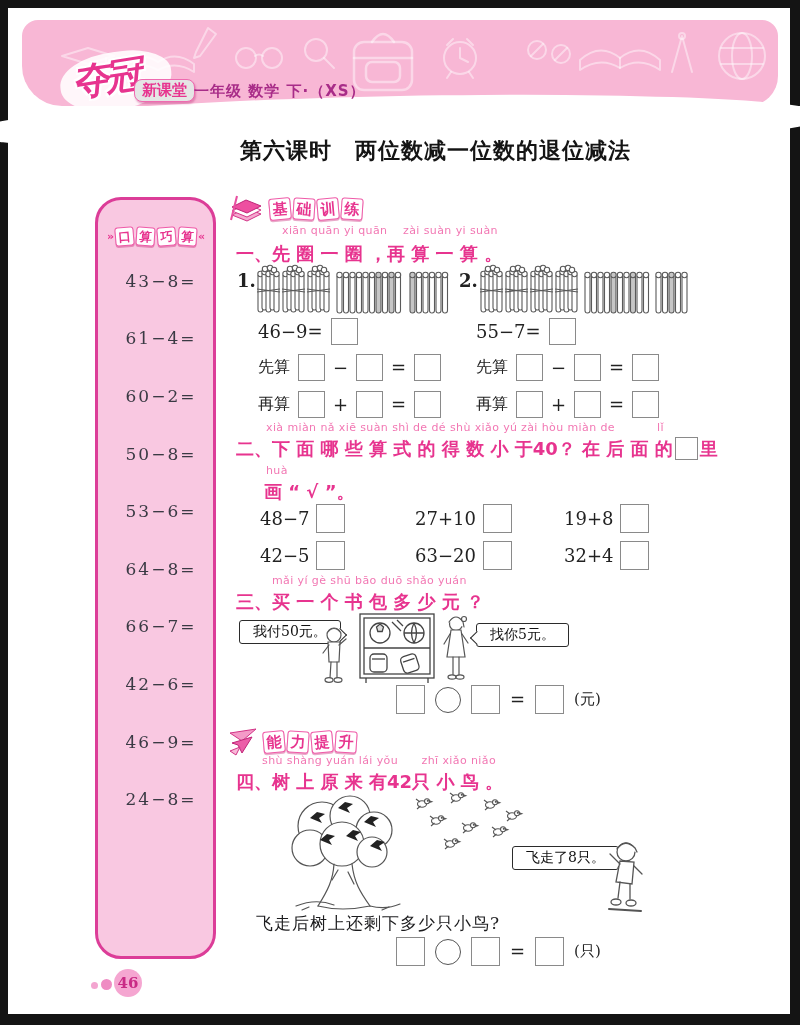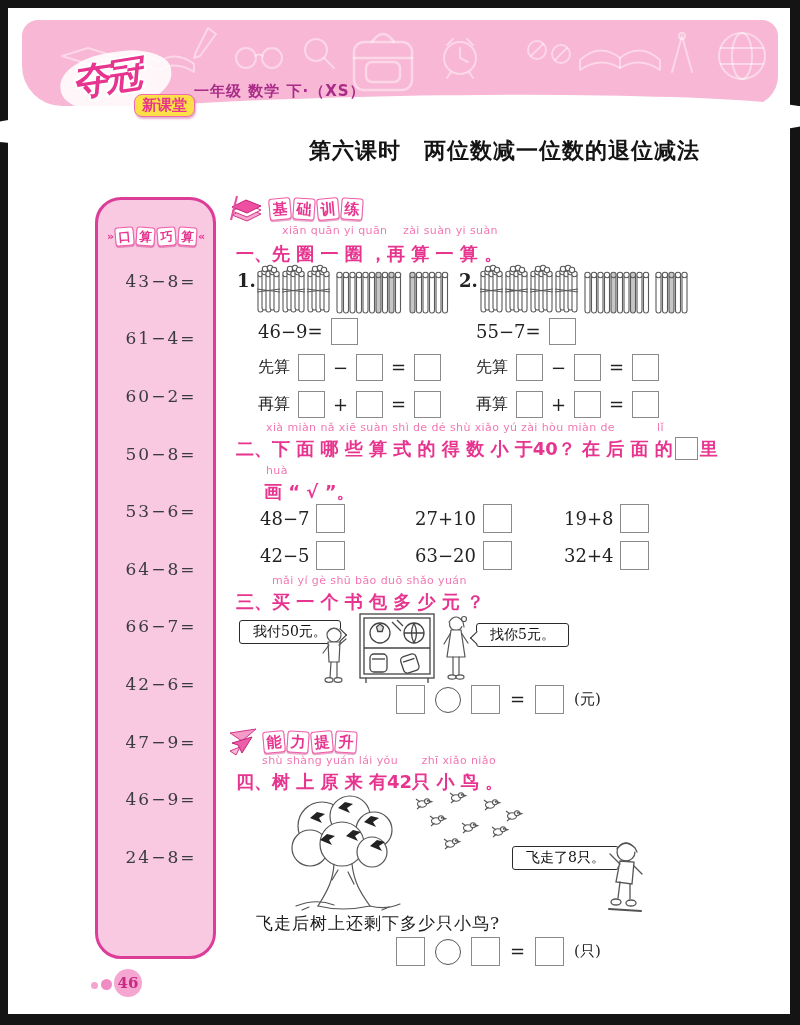--- a/index.html
+++ b/index.html
@@ -14,27 +14,27 @@
   
   .band { left:22px; top:20px; width:756px; height:86px;
           background:var(--band,#f8b7d5); border-radius:16px 16px 30px 40px; }
   .band-wave { left:-30px; top:96px; width:860px; height:56px; background:#ffffff;
                border-radius:50%; transform:rotate(-1.1deg); }
   .logo-blob { left:60px; top:52px; width:112px; height:58px; background:rgba(255,255,255,.88);
                border-radius:55% 45% 60% 50%; transform:rotate(-7deg); }
   .logo-main { left:72px; top:54px; font-size:37px; font-weight:bold; font-style:italic;
                color:var(--accent,#e7348f); transform:rotate(-9deg); letter-spacing:-4px;
                text-shadow:2px 2px 0 #fff,-2px -2px 0 #fff,2px -2px 0 #fff,-2px 2px 0 #fff; }
-  .logo-sub { left:134px; top:94px; background:#fde047; border:1.5px solid #ef6ab0;
+  .logo-sub { left:134px; top:79px; background:#e5e5e5; border:1.5px solid #ef6ab0;
               border-radius:8px; padding:1px 7px; color:var(--accent,#e7348f);
               font-weight:bold; font-size:15px; box-shadow:1px 2px 2px rgba(180,30,110,.35); }
   .edition { left:194px; top:82px; color:#a82c88; font-weight:bold; font-size:15px; letter-spacing:1px; }
 
   
-  .title { left:240px; top:136px; width:460px; text-align:right;
+  .title { left:240px; top:136px; width:460px; text-align:left;
            font-family:"DejaVu Serif", serif; font-weight:bold; font-size:22px;
            color:#141414; letter-spacing:1px; }
 
   
   .sidebar { left:95px; top:197px; width:121px; height:762px; box-sizing:border-box;
              background:var(--sidefill,#f9c8e1); border:3px solid var(--sideborder,#dc3d98);
              border-radius:26px; }
   .side-badge { left:103px; top:227px; width:106px; display:flex; align-items:center;
                 justify-content:center; gap:1px; }
   .chev { color:var(--accent,#e7348f); font-size:11px; font-weight:bold; }
@@ -170,21 +170,20 @@
 </div>
 <div class="abs side-list">
   <div class="side-item">43−8=</div>
   <div class="side-item">61−4=</div>
   <div class="side-item">60−2=</div>
   <div class="side-item">50−8=</div>
   <div class="side-item">53−6=</div>
   <div class="side-item">64−8=</div>
   <div class="side-item">66−7=</div>
   <div class="side-item">42−6=</div>
-  <div class="side-item">47−9=</div>
   <div class="side-item">46−9=</div>
   <div class="side-item">24−8=</div>
 </div>
 
 <div class="abs badge-row" style="left:228px;top:194px">
   <svg width="36" height="30" viewBox="0 0 36 30">
     <path d="M4,21 L18,14 L33,20 L19,27 Z" fill="#f6a8d0" stroke="#d23487" stroke-width="1"></path>
     <path d="M4,17 L18,10 L33,16 L19,23 Z" fill="#ffffff" stroke="#d23487" stroke-width="1"></path>
     <path d="M4,13 L18,6 L33,12 L19,19 Z" fill="#ee4fa0" stroke="#c02578" stroke-width="1"></path>
     <path d="M3,26 L9,2" stroke="#e84fa0" stroke-width="2" fill="none"></path>

